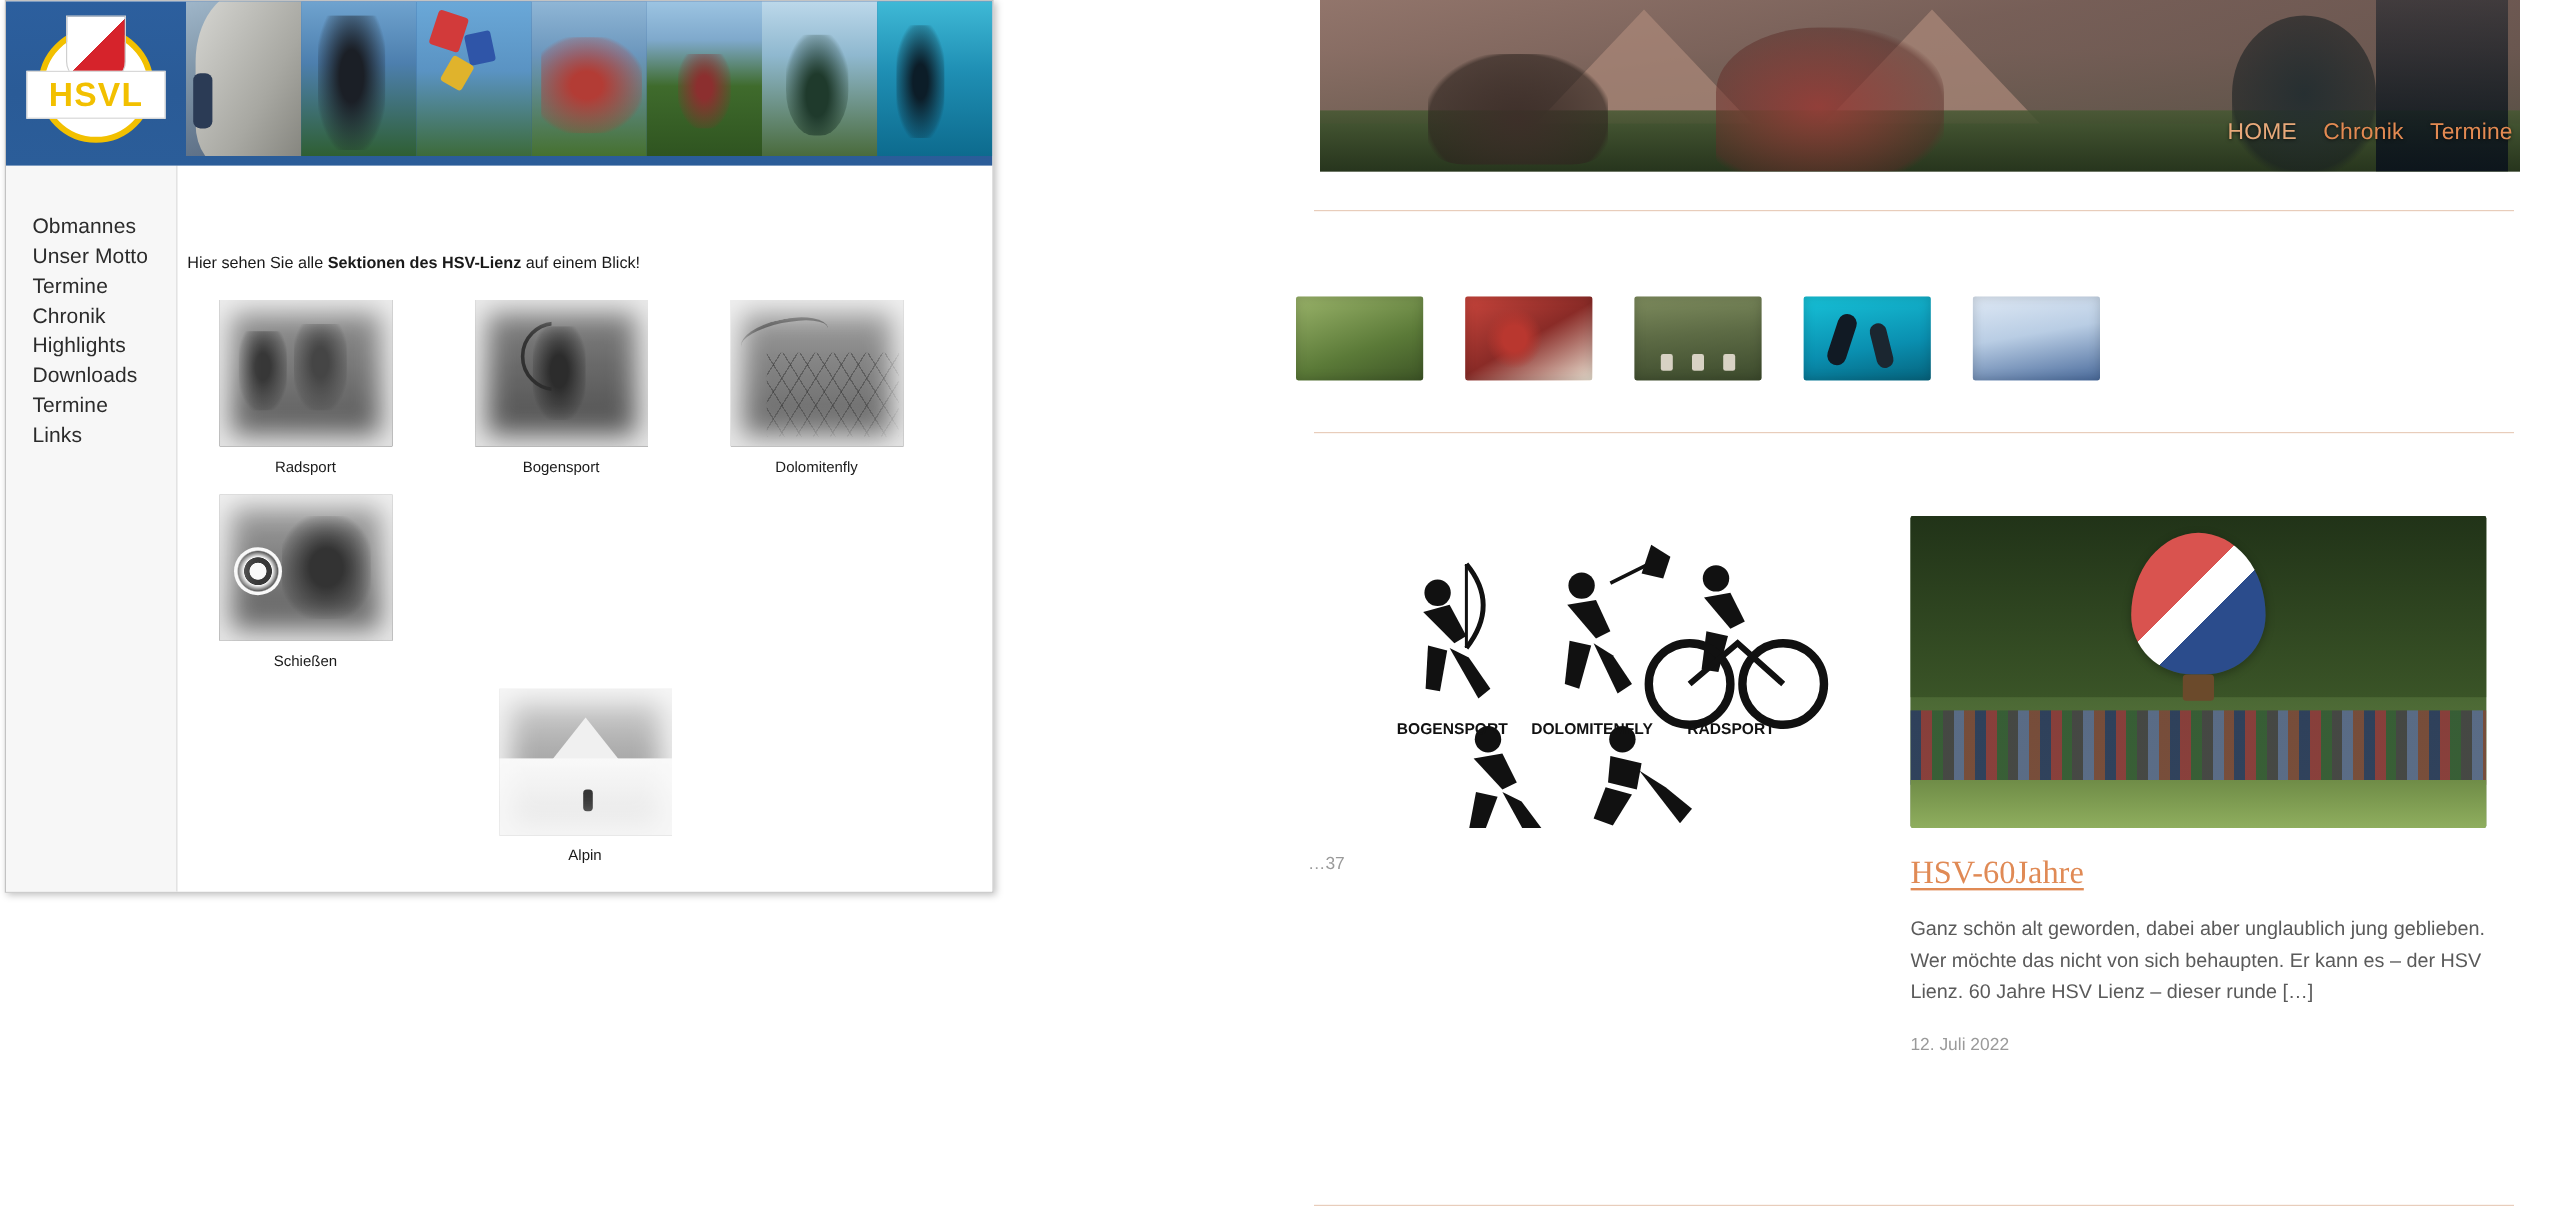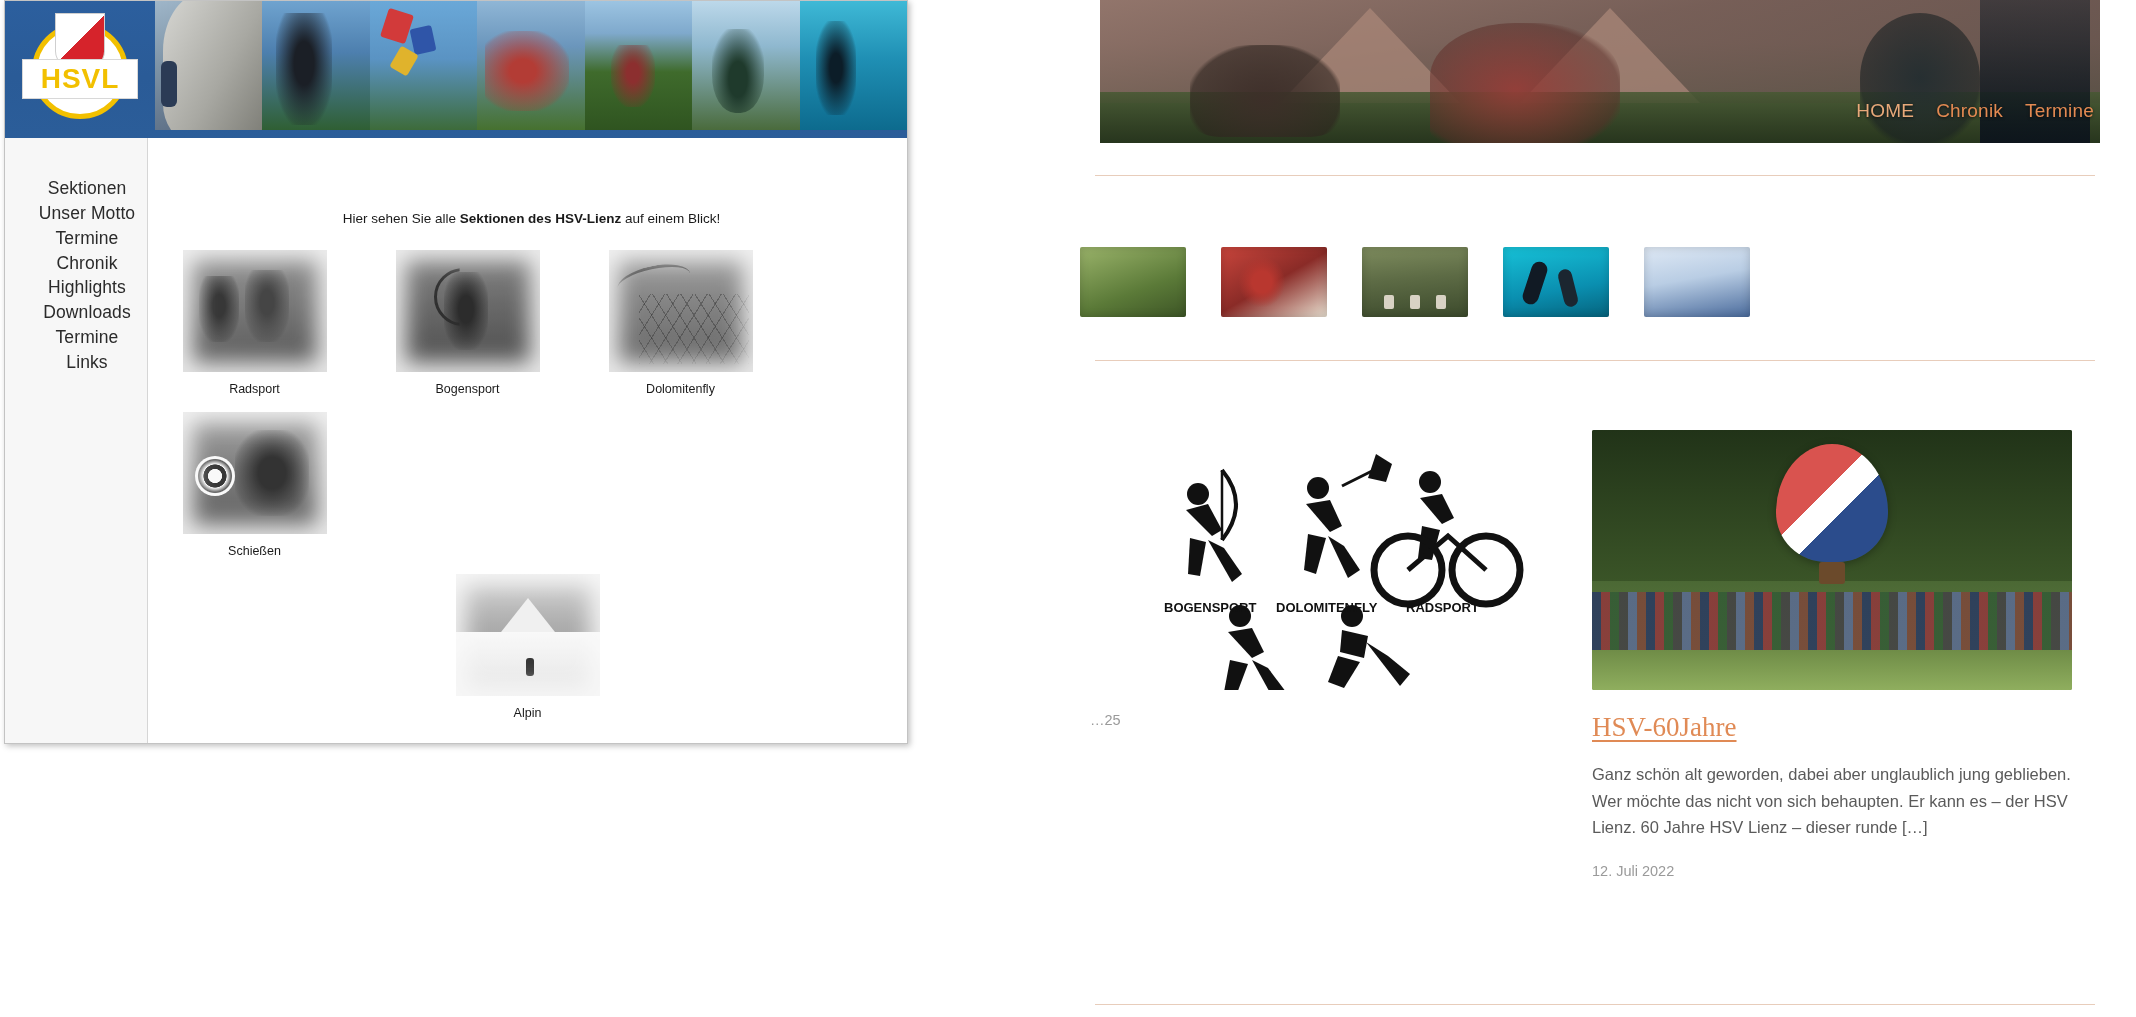--- a/index.html
+++ b/index.html
@@ -144,26 +144,25 @@
   .bg-card .body {
     margin-top: 18px; font-size: 16.5px; line-height: 1.62; color: #5a5a5a;
   }
   .bg-card .date {
     margin-top: 22px; font-size: 14.5px; color: #9a9a9a;
   }
 
   
   .old-site {
     position: absolute; left: 4px; top: 0;
-    width: 904px; height: 744px;
+    width: 824px; height: 744px;
     background: #ffffff;
     border: 1px solid #c3c3c3;
     box-shadow: 2px 2px 6px rgba(0,0,0,.25);
     overflow: hidden;
-    text-align: center;
   }
 
   .old-header {
     position: relative; height: 137px;
     background: linear-gradient(180deg,#2c5f9e 0%, #2a5b97 55%, #2b5d99 100%);
     overflow: hidden;
   }
   .old-header .banner {
     position: absolute; left: 150px; top: 0; right: 0; bottom: 8px;
     display: flex;
@@ -384,21 +383,21 @@
             <path d="M248 226 l22 6 l-16 26 l-16 -6 z"></path>
             <path d="M276 212 l22 14 l22 18 l-10 12 z"></path>
           </g>
           <g fill="#111" font-family="Liberation Sans" font-size="13" font-weight="bold">
             <text x="74" y="182">BOGENSPORT</text>
             <text x="186" y="182">DOLOMITENFLY</text>
             <text x="316" y="182">RADSPORT</text>
           </g>
         </svg>
       </div>
-      <div class="date">…25</div>
+      <div class="date">…37</div>
     </div>
 
     <div class="bg-card">
       <div class="media media-photo">
         <div class="skyline"></div>
         <div class="balloon"></div>
         <div class="basket"></div>
         <div class="crowd"></div>
         <div class="grass"></div>
       </div>
@@ -446,21 +445,21 @@
       <div class="shield"></div>
       <div class="plate">
         <span>HSVL</span>
       </div>
     </div>
   </div>
 
   <div class="old-body">
 
     <div class="old-sidebar">
-      <div class="navitem">Sektionen</div>
+      <div class="navitem">Obmannes</div>
       <div class="navitem">Unser Motto</div>
       <div class="navitem">Termine</div>
       <div class="navitem">Chronik</div>
       <div class="navitem">Highlights</div>
       <div class="navitem">Downloads</div>
       <div class="navitem">Termine</div>
       <div class="navitem">Links</div>
     </div>
 
     <div class="old-content">

